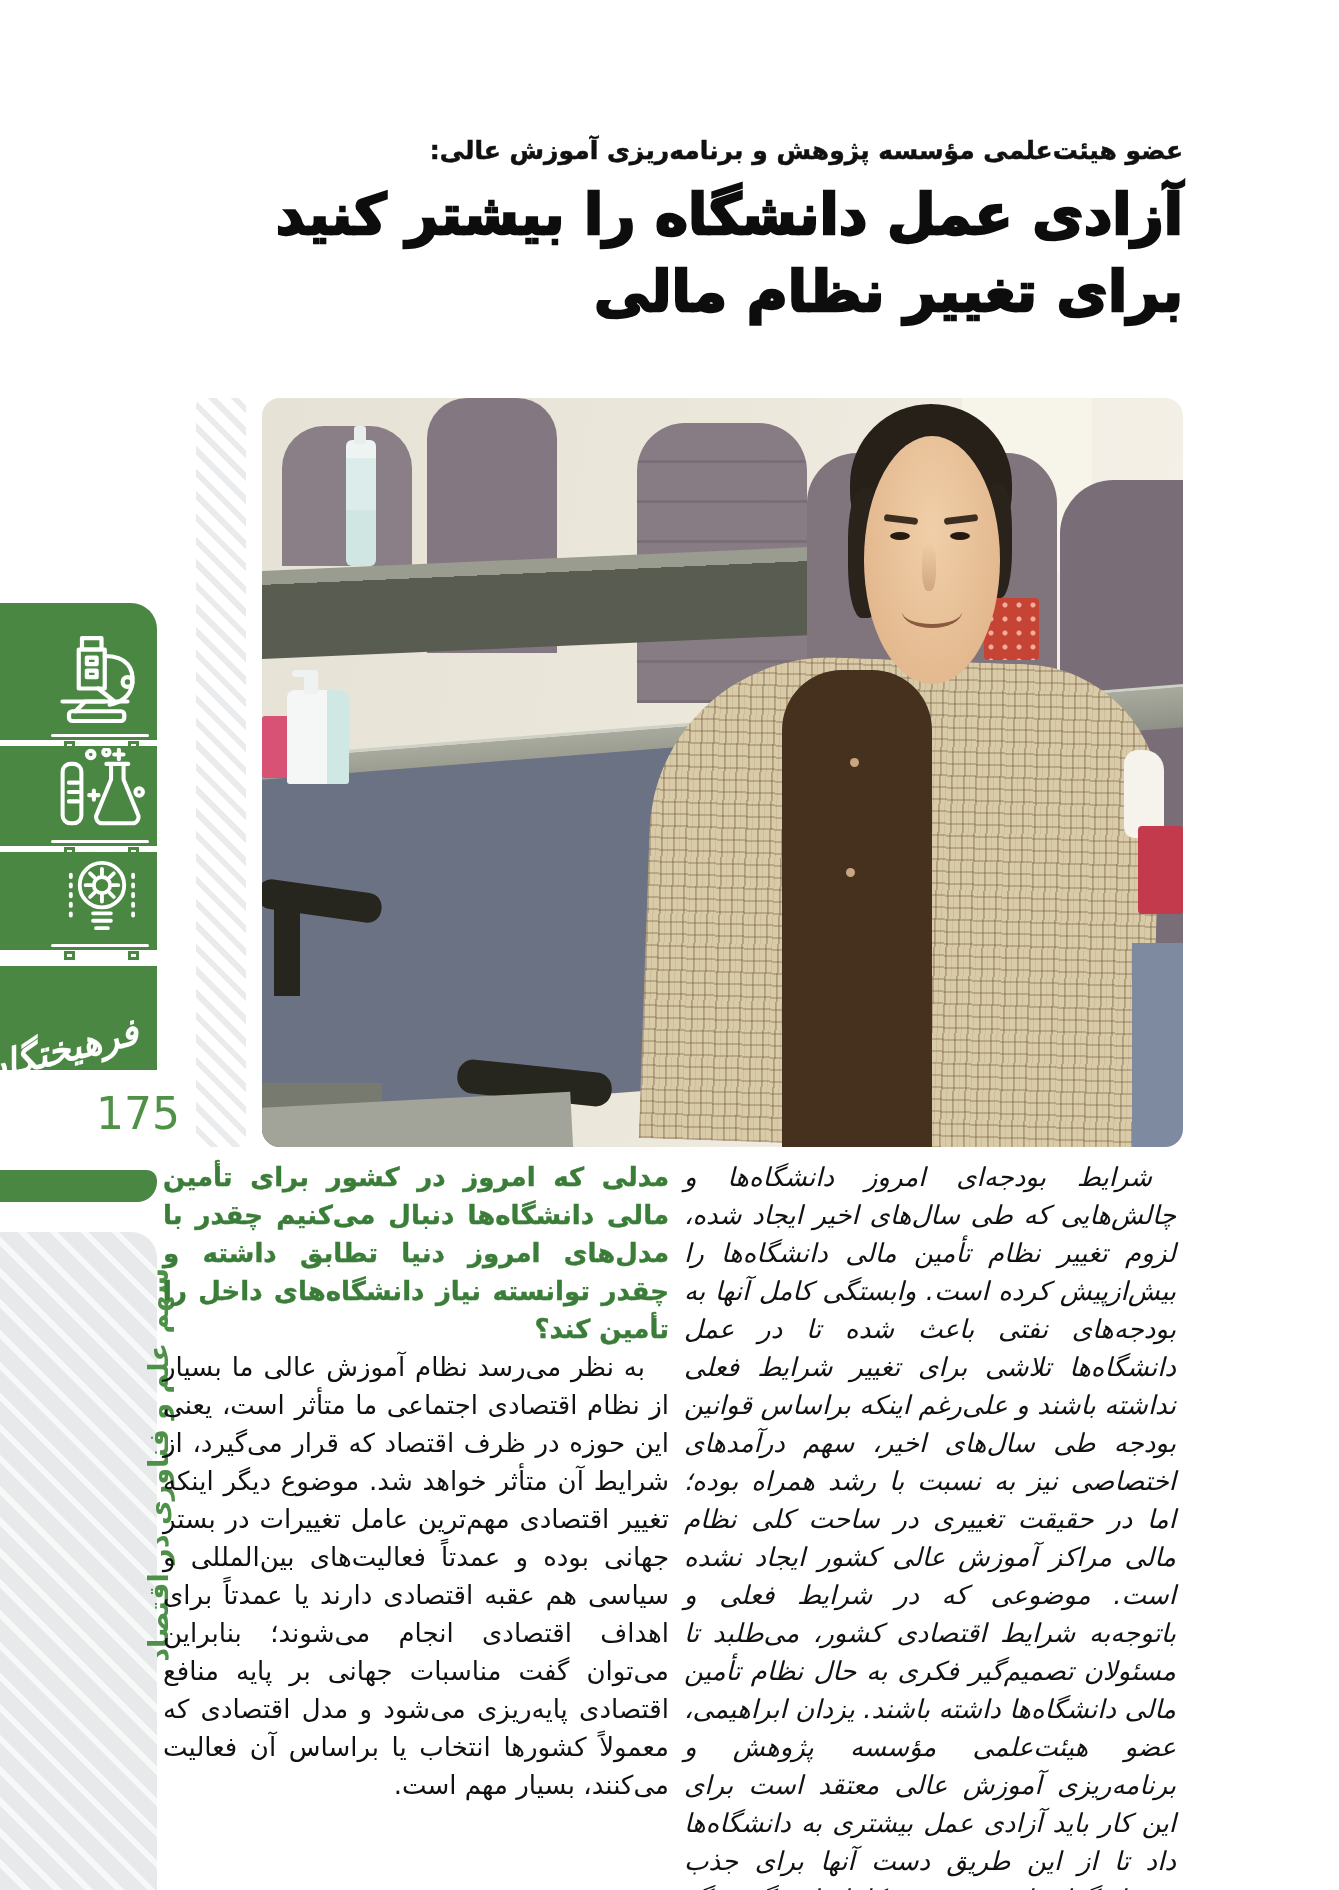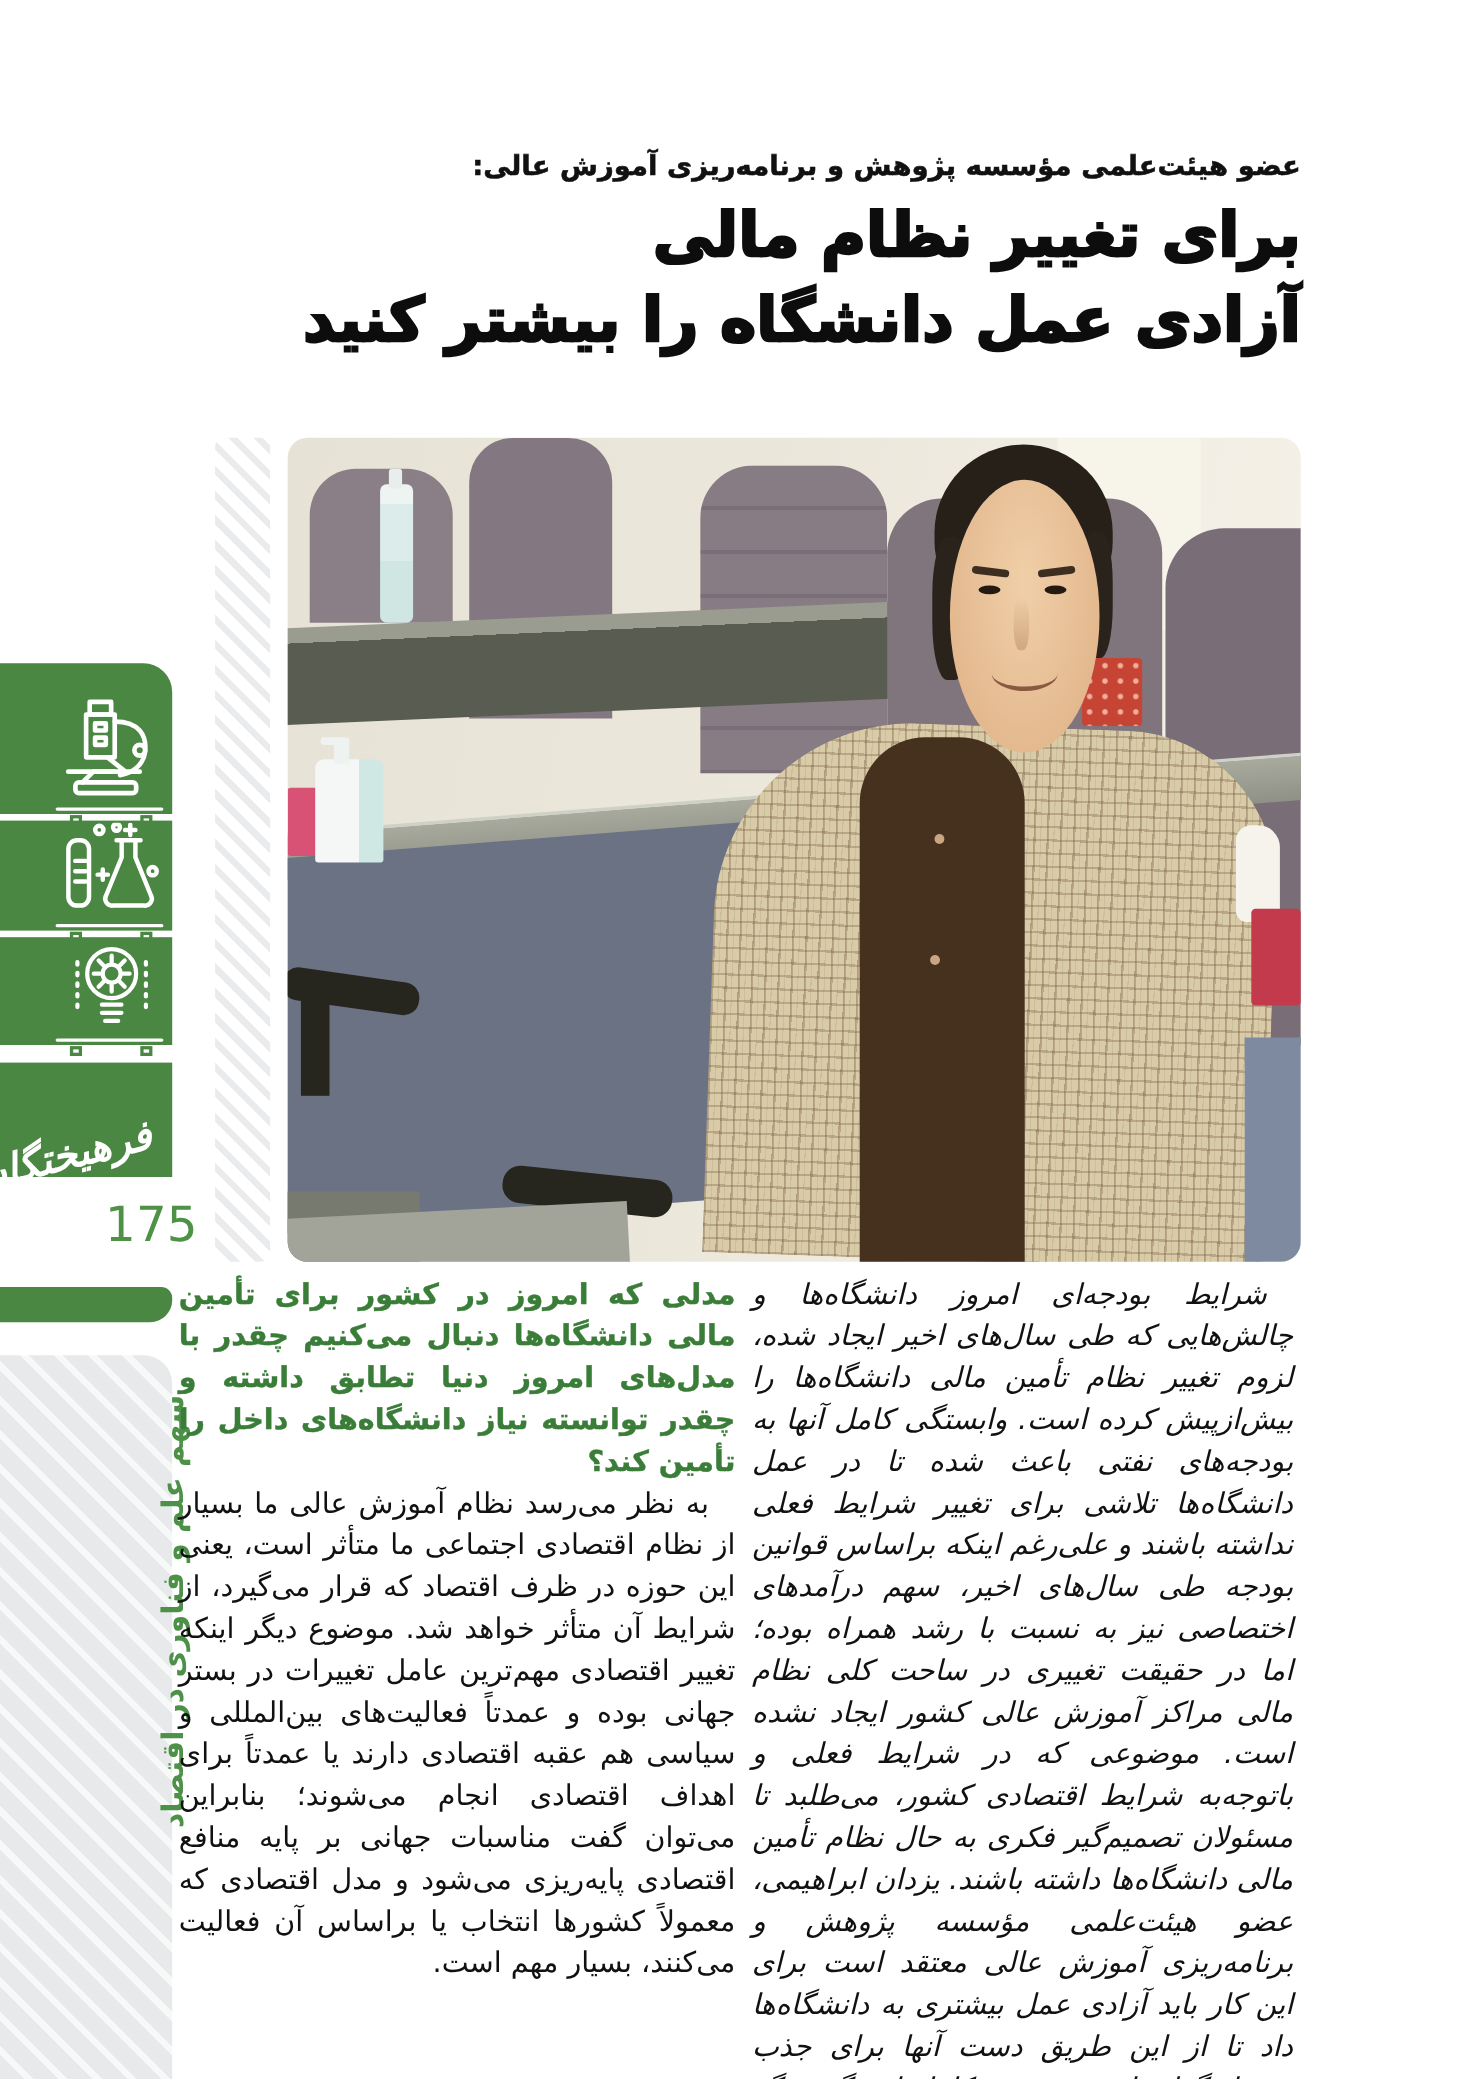--- a/index.html
+++ b/index.html
@@ -44,22 +44,22 @@
   .question{color:#3a7d38;font-weight:bold;-webkit-text-stroke:.4px #3a7d38;}
   .ind{text-indent:24px;}
 </style>
 </head>
 <body>
 
 <div id="page">
 
   <div class="kicker">عضو هیئت‌علمی مؤسسه پژوهش و برنامه‌ریزی آموزش عالی:</div>
   <h1 class="headline">
+    <span>آزادی عمل دانشگاه را بیشتر کنید</span>
     <span>برای تغییر نظام مالی</span>
-    <span>آزادی عمل دانشگاه را بیشتر کنید</span>
   </h1>
 
   <div class="strip"></div>
 
   <div class="photo">
     <div style="left:700px;top:0;width:130px;height:175px;background:#f7f4ea;"></div>
 
     <div class="chair seams" style="left:20px;top:28px;width:130px;height:140px;border-radius:42px 42px 0 0;background:#8a7f86;"></div>
     <div class="chair seams" style="left:165px;top:0;width:130px;height:255px;border-radius:40px 40px 0 0;background:#837881;"></div>
     <div class="chair seams" style="left:375px;top:25px;width:170px;height:280px;border-radius:48px 48px 0 0;"></div>

